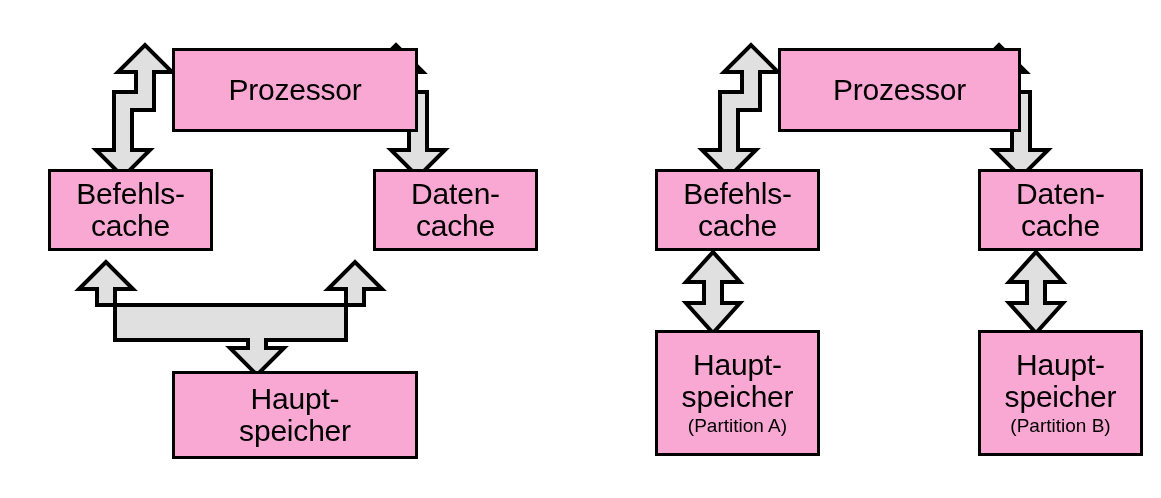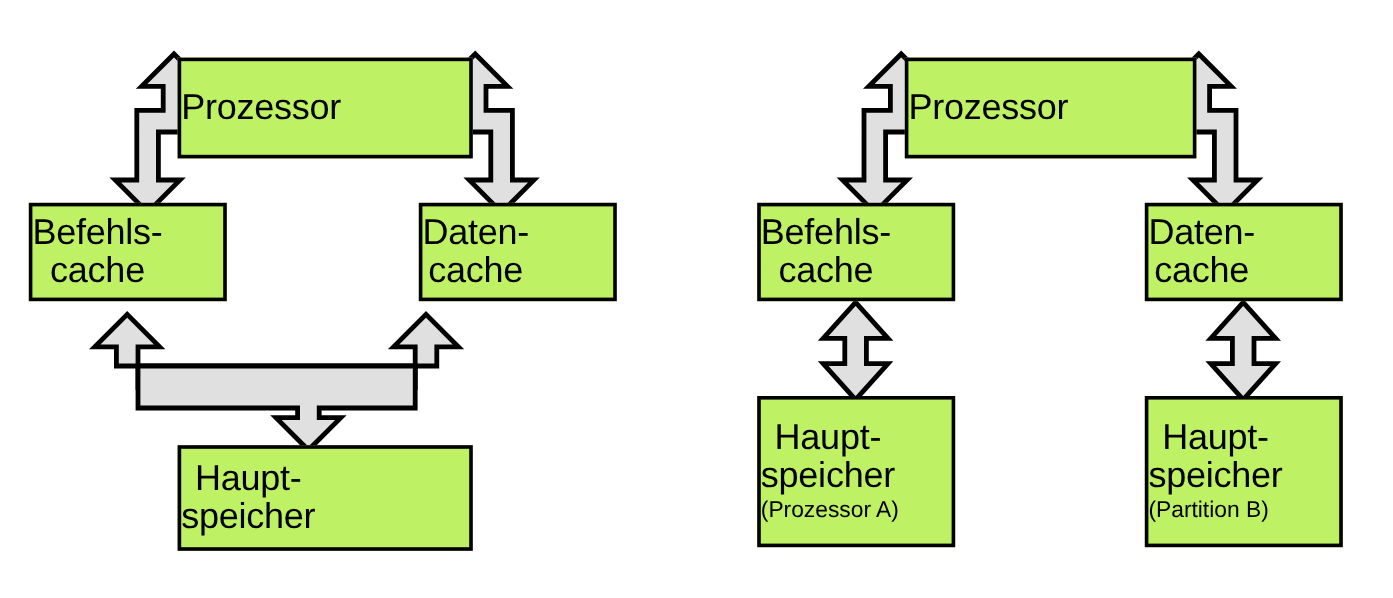--- a/index.html
+++ b/index.html
@@ -22,27 +22,28 @@
   svg.layer {
     position: absolute;
     left: 0;
     top: 0;
     width: 1161px;
     height: 498px;
   }
   .node-box {
     position: absolute;
     box-sizing: border-box;
-    background: #bef264;
+    background: #f9a8d4;
     border: 3px solid #000000;
     display: flex;
     flex-direction: column;
-    align-items: flex-start;
+    align-items: center;
     justify-content: center;
     z-index: 5;
+    margin-left: 24px;
   }
   .node-label {
     font-size: 30px;
     line-height: 1.06;
     color: #000000;
     text-align: center;
     white-space: pre-line;
     letter-spacing: -0.2px;
   }
   .node-sublabel {
@@ -115,21 +116,21 @@
   </div>
 
   <div class="node-box" style="left:954px; top:169px; width:165px; height:82px;">
     <div class="node-label">Daten-
 cache</div>
   </div>
 
   <div class="node-box" style="left:631px; top:330px; width:165px; height:126px;">
     <div class="node-label">Haupt-
 speicher</div>
-    <div class="node-sublabel">(Prozessor A)</div>
+    <div class="node-sublabel">(Partition A)</div>
   </div>
 
   <div class="node-box" style="left:954px; top:330px; width:165px; height:126px;">
     <div class="node-label">Haupt-
 speicher</div>
     <div class="node-sublabel">(Partition B)</div>
   </div>
 
 </div>
 

